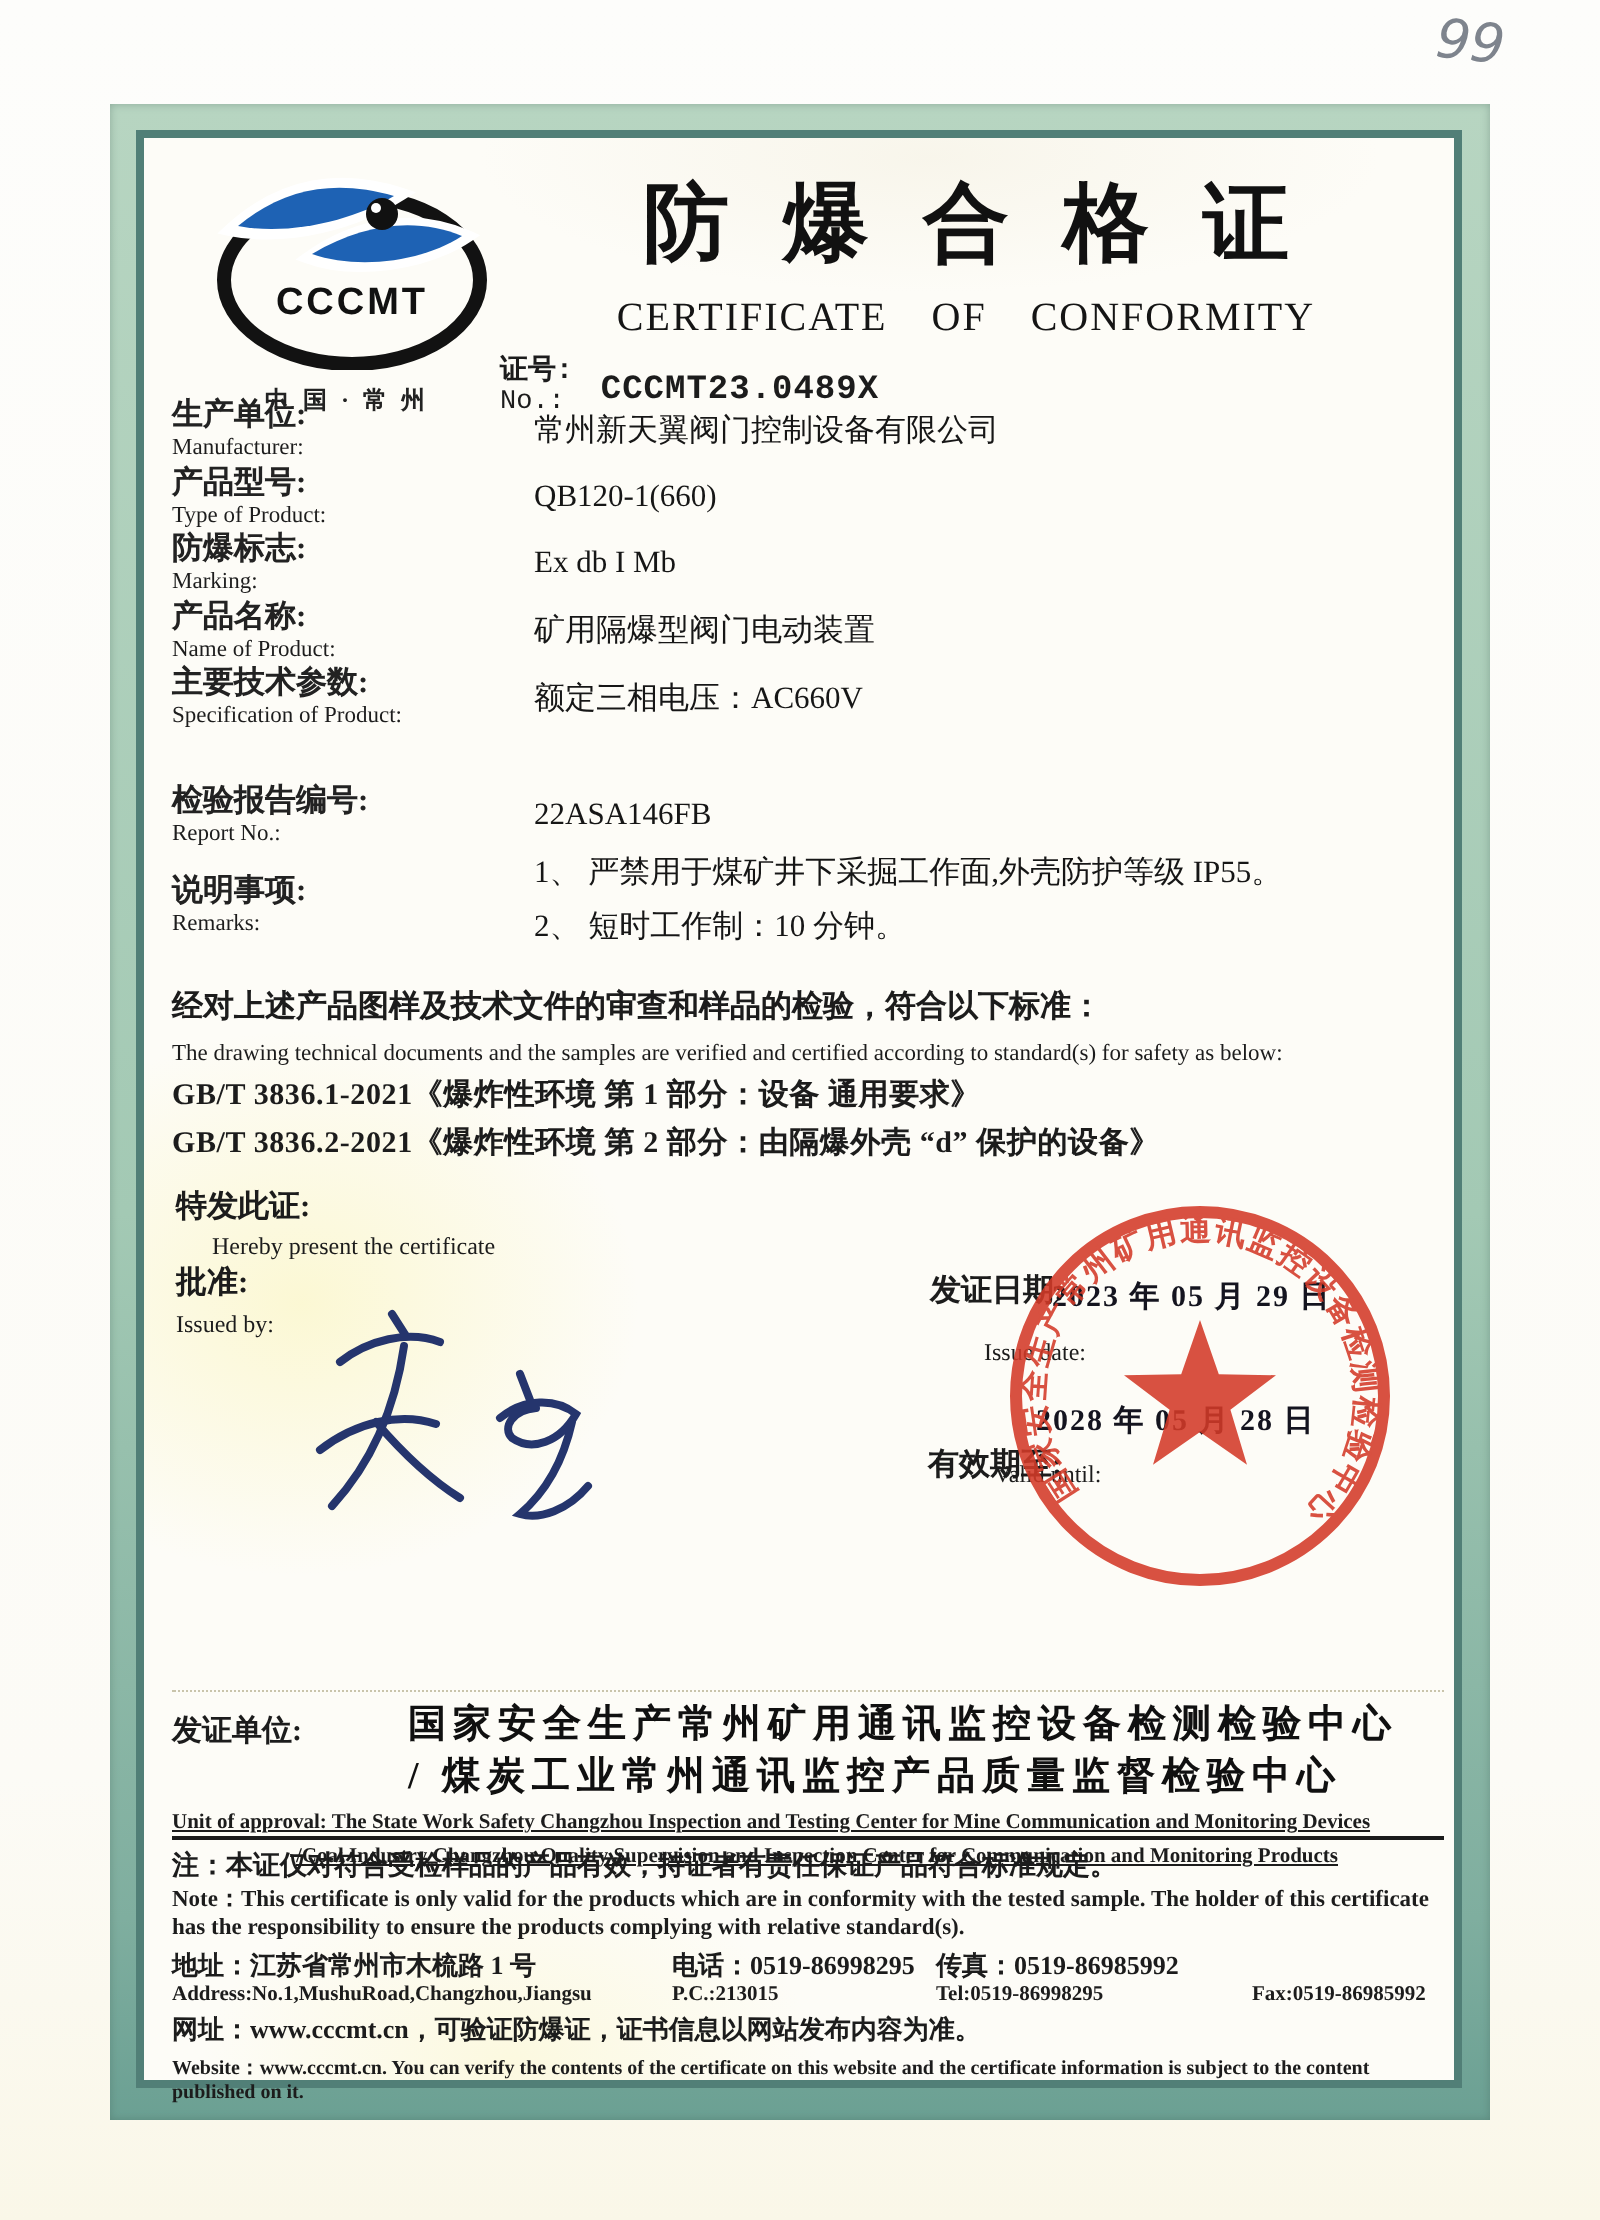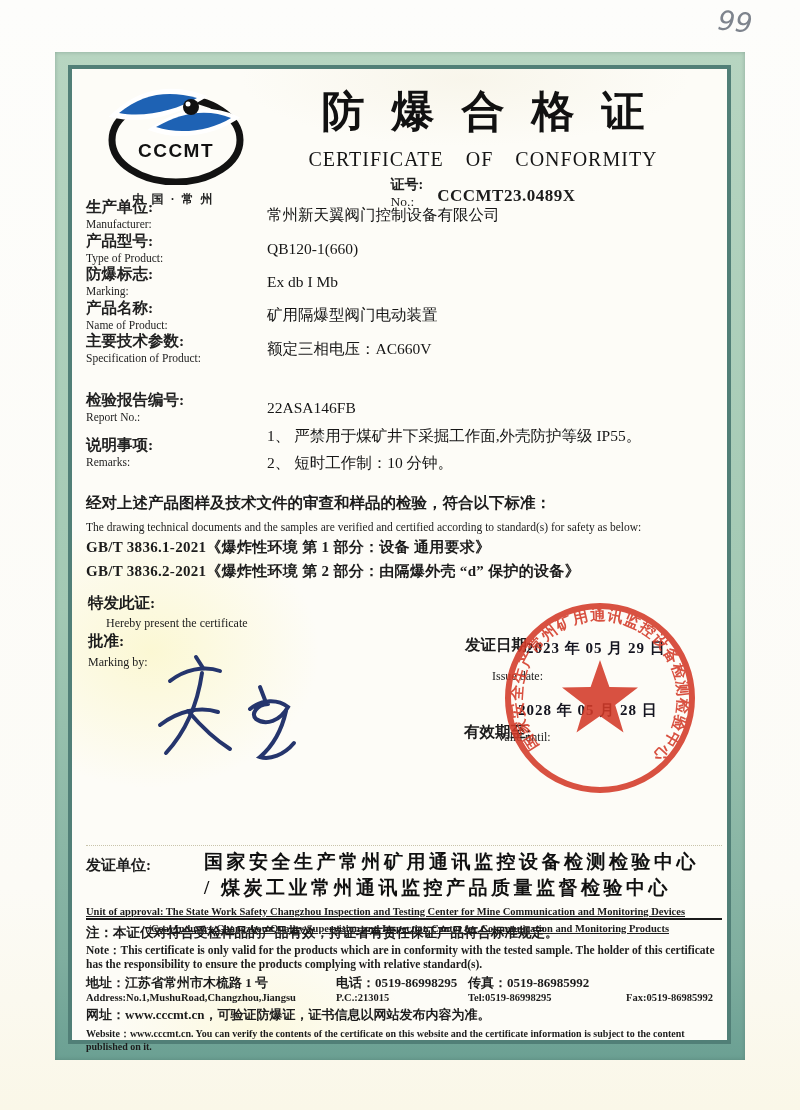--- a/index.html
+++ b/index.html
@@ -35,21 +35,21 @@
   .abs { position:absolute; }
 
   
   .logo-block { left:24px; top:16px; width:160px; text-align:center; }
   .logo-region { margin-top:2px; font-size:12px; letter-spacing:7px; font-weight:bold; color:#222; }
 
   
   .head-center { left:178px; top:14px; width:466px; text-align:center; }
   .title-cn { font-size:43px; font-weight:600; letter-spacing:27px; text-indent:27px; color:#111; white-space:nowrap; }
   .title-en { margin-top:7px; font-size:20px; letter-spacing:1px; word-spacing:16px; color:#151515; }
-  .certno-row { margin-top:5px; display:flex; justify-content:center; align-items:center; }
+  .certno-row { margin-top:5px; display:flex; align-items:center;font-family:Liberation Mono, monospace; }
   .certno-labels { text-align:left; }
   .certno-cn { font-size:14px; font-weight:bold; }
   .certno-en { font-size:13.5px; }
   .certno-val { margin-left:14px; font-size:17px; font-weight:bold; letter-spacing:.5px; padding-top:6px; }
 
   
   .fields { left:14px; top:128px; width:634px; }
   .f-row { display:flex; align-items:center; min-height:33.5px;gap:21px; }
   .f-label { width:154px; flex:0 0 154px; }
   .f-cn { font-size:15.5px; font-weight:bold; color:#222; }
@@ -202,21 +202,21 @@
         <div class="std-intro-cn">经对上述产品图样及技术文件的审查和样品的检验，符合以下标准：</div>
         <div class="std-intro-en">The drawing technical documents and the samples are verified and certified according to standard(s) for safety as below:</div>
         <div class="std-item">GB/T 3836.1-2021《爆炸性环境 第 1 部分：设备 通用要求》</div>
         <div class="std-item">GB/T 3836.2-2021《爆炸性环境 第 2 部分：由隔爆外壳 “d” 保护的设备》</div>
       </div>
 
       <div class="abs issue">
         <div class="abs iss-cn pos-present-cn">特发此证:</div>
         <div class="abs iss-en pos-present-en">Hereby present the certificate</div>
         <div class="abs iss-cn pos-approve-cn">批准:</div>
-        <div class="abs iss-en pos-approve-en">Marking by:</div>
+        <div class="abs iss-en pos-approve-en">Issued by:</div>
 
         <svg class="abs signature-svg" width="200" height="125" viewBox="0 0 200 125">
           <g fill="none" stroke="#25356d" stroke-width="4" stroke-linecap="round">
             <path d="M52,8 l7,11"></path>
             <path d="M26,32 C40,21 60,16 76,22"></path>
             <path d="M58,24 C54,52 44,80 22,104"></path>
             <path d="M16,76 C34,62 56,57 74,63"></path>
             <path d="M44,62 C56,76 70,90 86,100"></path>
             <path d="M116,38 l5,13"></path>
             <path d="M106,60 C118,50 134,50 144,58 C136,72 122,77 112,70 C107,65 112,56 124,55"></path>

